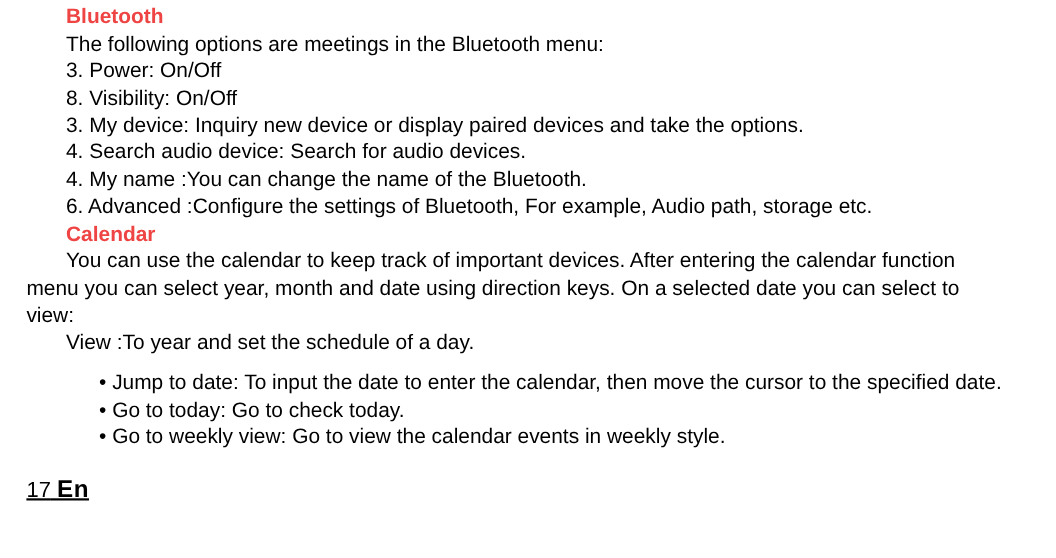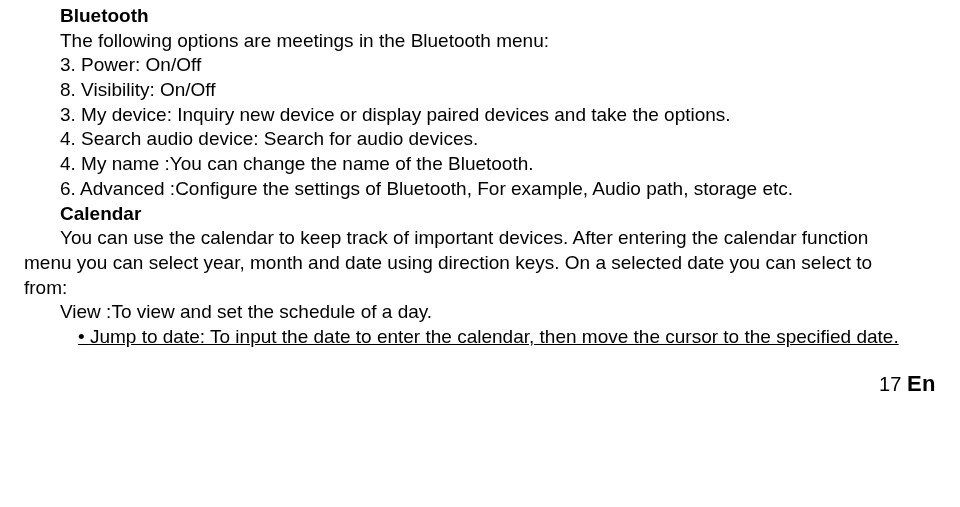--- a/index.html
+++ b/index.html
@@ -11,40 +11,40 @@
       font-size: 19px;
       line-height: 1.3;
       color: #000;
       background: #fff;
       box-sizing: border-box;
       padding-left: 24px;
       padding-right: 24px;
       padding-top: 4px;
     }
     .heading {
-      color: #000000;
+      color: #ef4444;
       font-weight: bold;
     }
     .indent {
       padding-left: 36px;
     }
     .bullet-list {
       list-style: none;
-      margin: 0;
+      margin: 12px;
       padding: 0;
       padding-left: 54px;
-      text-decoration: underline;
     }
     .bullet-list li::before {
       content: "•  ";
     }
     .page-footer {
-      text-align: right;
+      text-align: left;
       margin-top: 20px;
       font-size: 20px;
+      text-decoration: underline;
     }
     .page-footer .en {
       font-weight: bold;
       font-size: 22px;
       letter-spacing: 0.5px;
     }
   </style>
 </head>
 <body>
 
@@ -53,23 +53,25 @@
 <div class="indent">3. Power: On/Off</div>
 <div class="indent">8. Visibility: On/Off</div>
 <div class="indent">3. My device: Inquiry new device or display paired devices and take the options.</div>
 <div class="indent">4. Search audio device: Search for audio devices.</div>
 <div class="indent">4. My name :You can change the name of the Bluetooth.</div>
 <div class="indent">6. Advanced :Configure the settings of Bluetooth, For example, Audio path, storage etc.</div>
 
 <div class="indent heading">Calendar</div>
 <div class="indent">You can use the calendar to keep track of important devices. After entering the calendar function</div>
 <div>menu you can select year, month and date using direction keys. On a selected date you can select to</div>
-<div>from:</div>
-<div class="indent">View :To view and set the schedule of a day.</div>
+<div>view:</div>
+<div class="indent">View :To year and set the schedule of a day.</div>
 
 <ul class="bullet-list">
   <li>Jump to date: To input the date to enter the calendar, then move the cursor to the specified date.</li>
+  <li>Go to today: Go to check today.</li>
+  <li>Go to weekly view: Go to view the calendar events in weekly style.</li>
 </ul>
 
 <div class="page-footer">
   <span>17</span>
   <span class="en">En</span>
 </div>
 
 </body></html>

